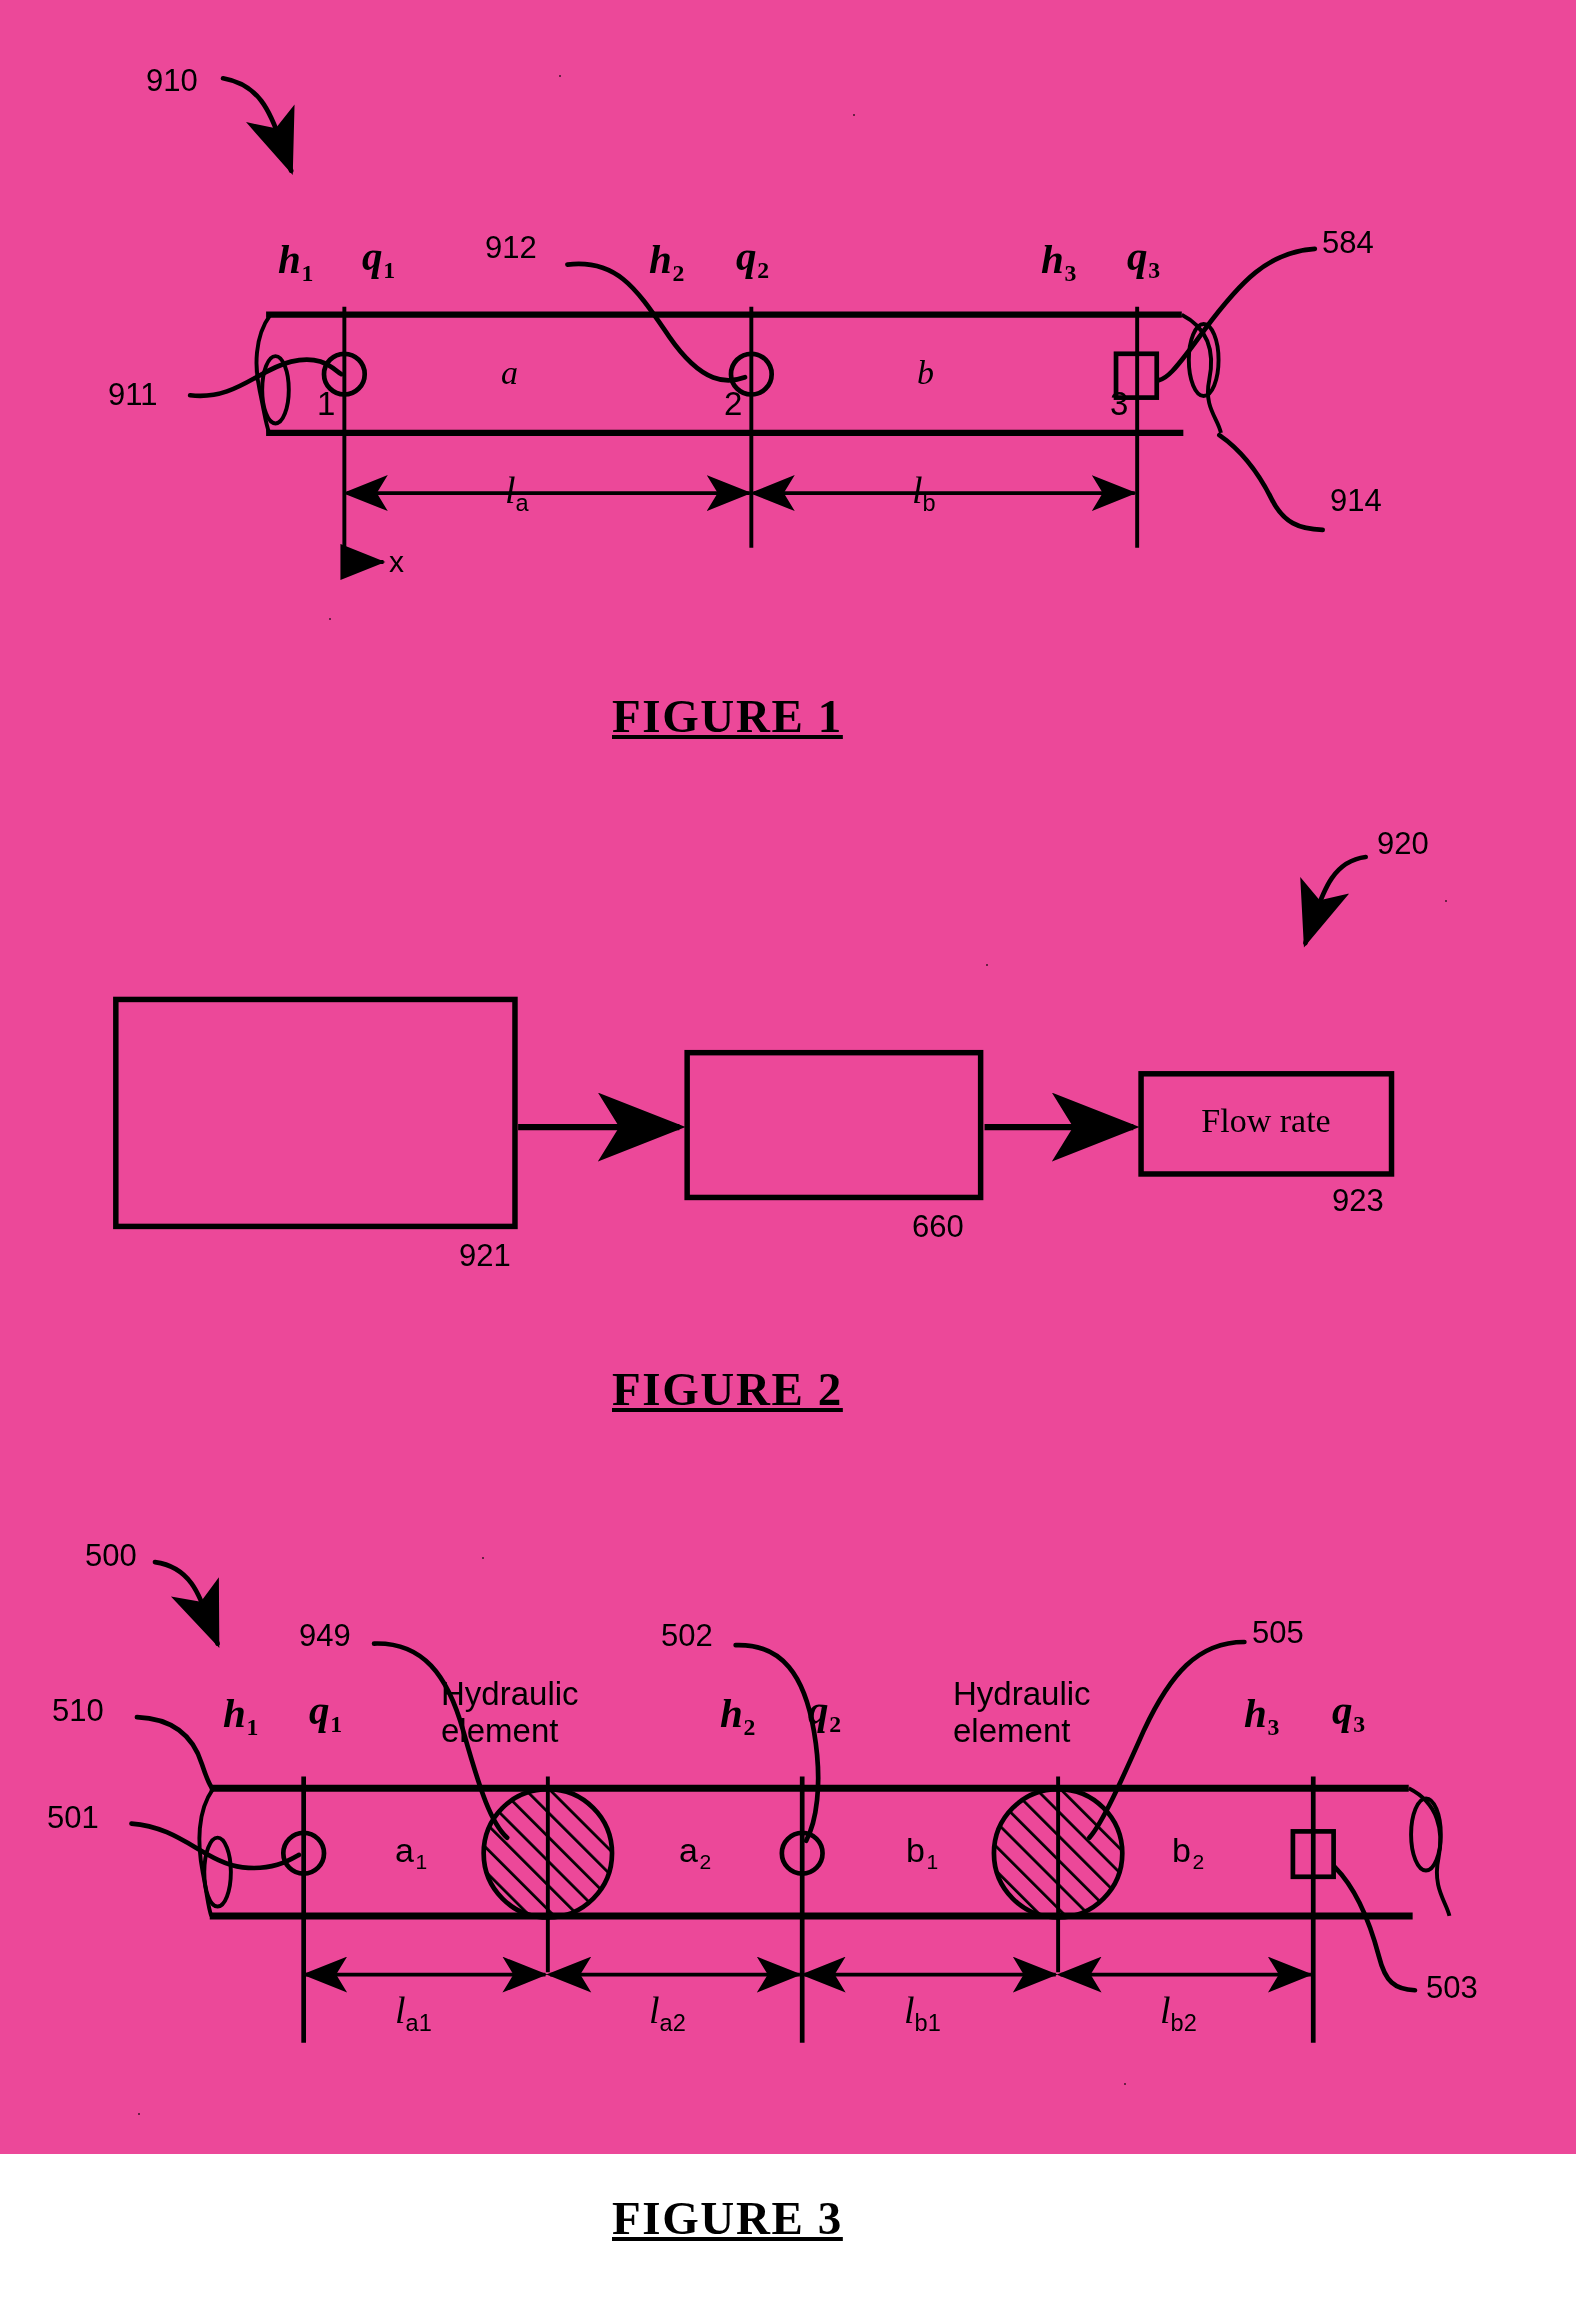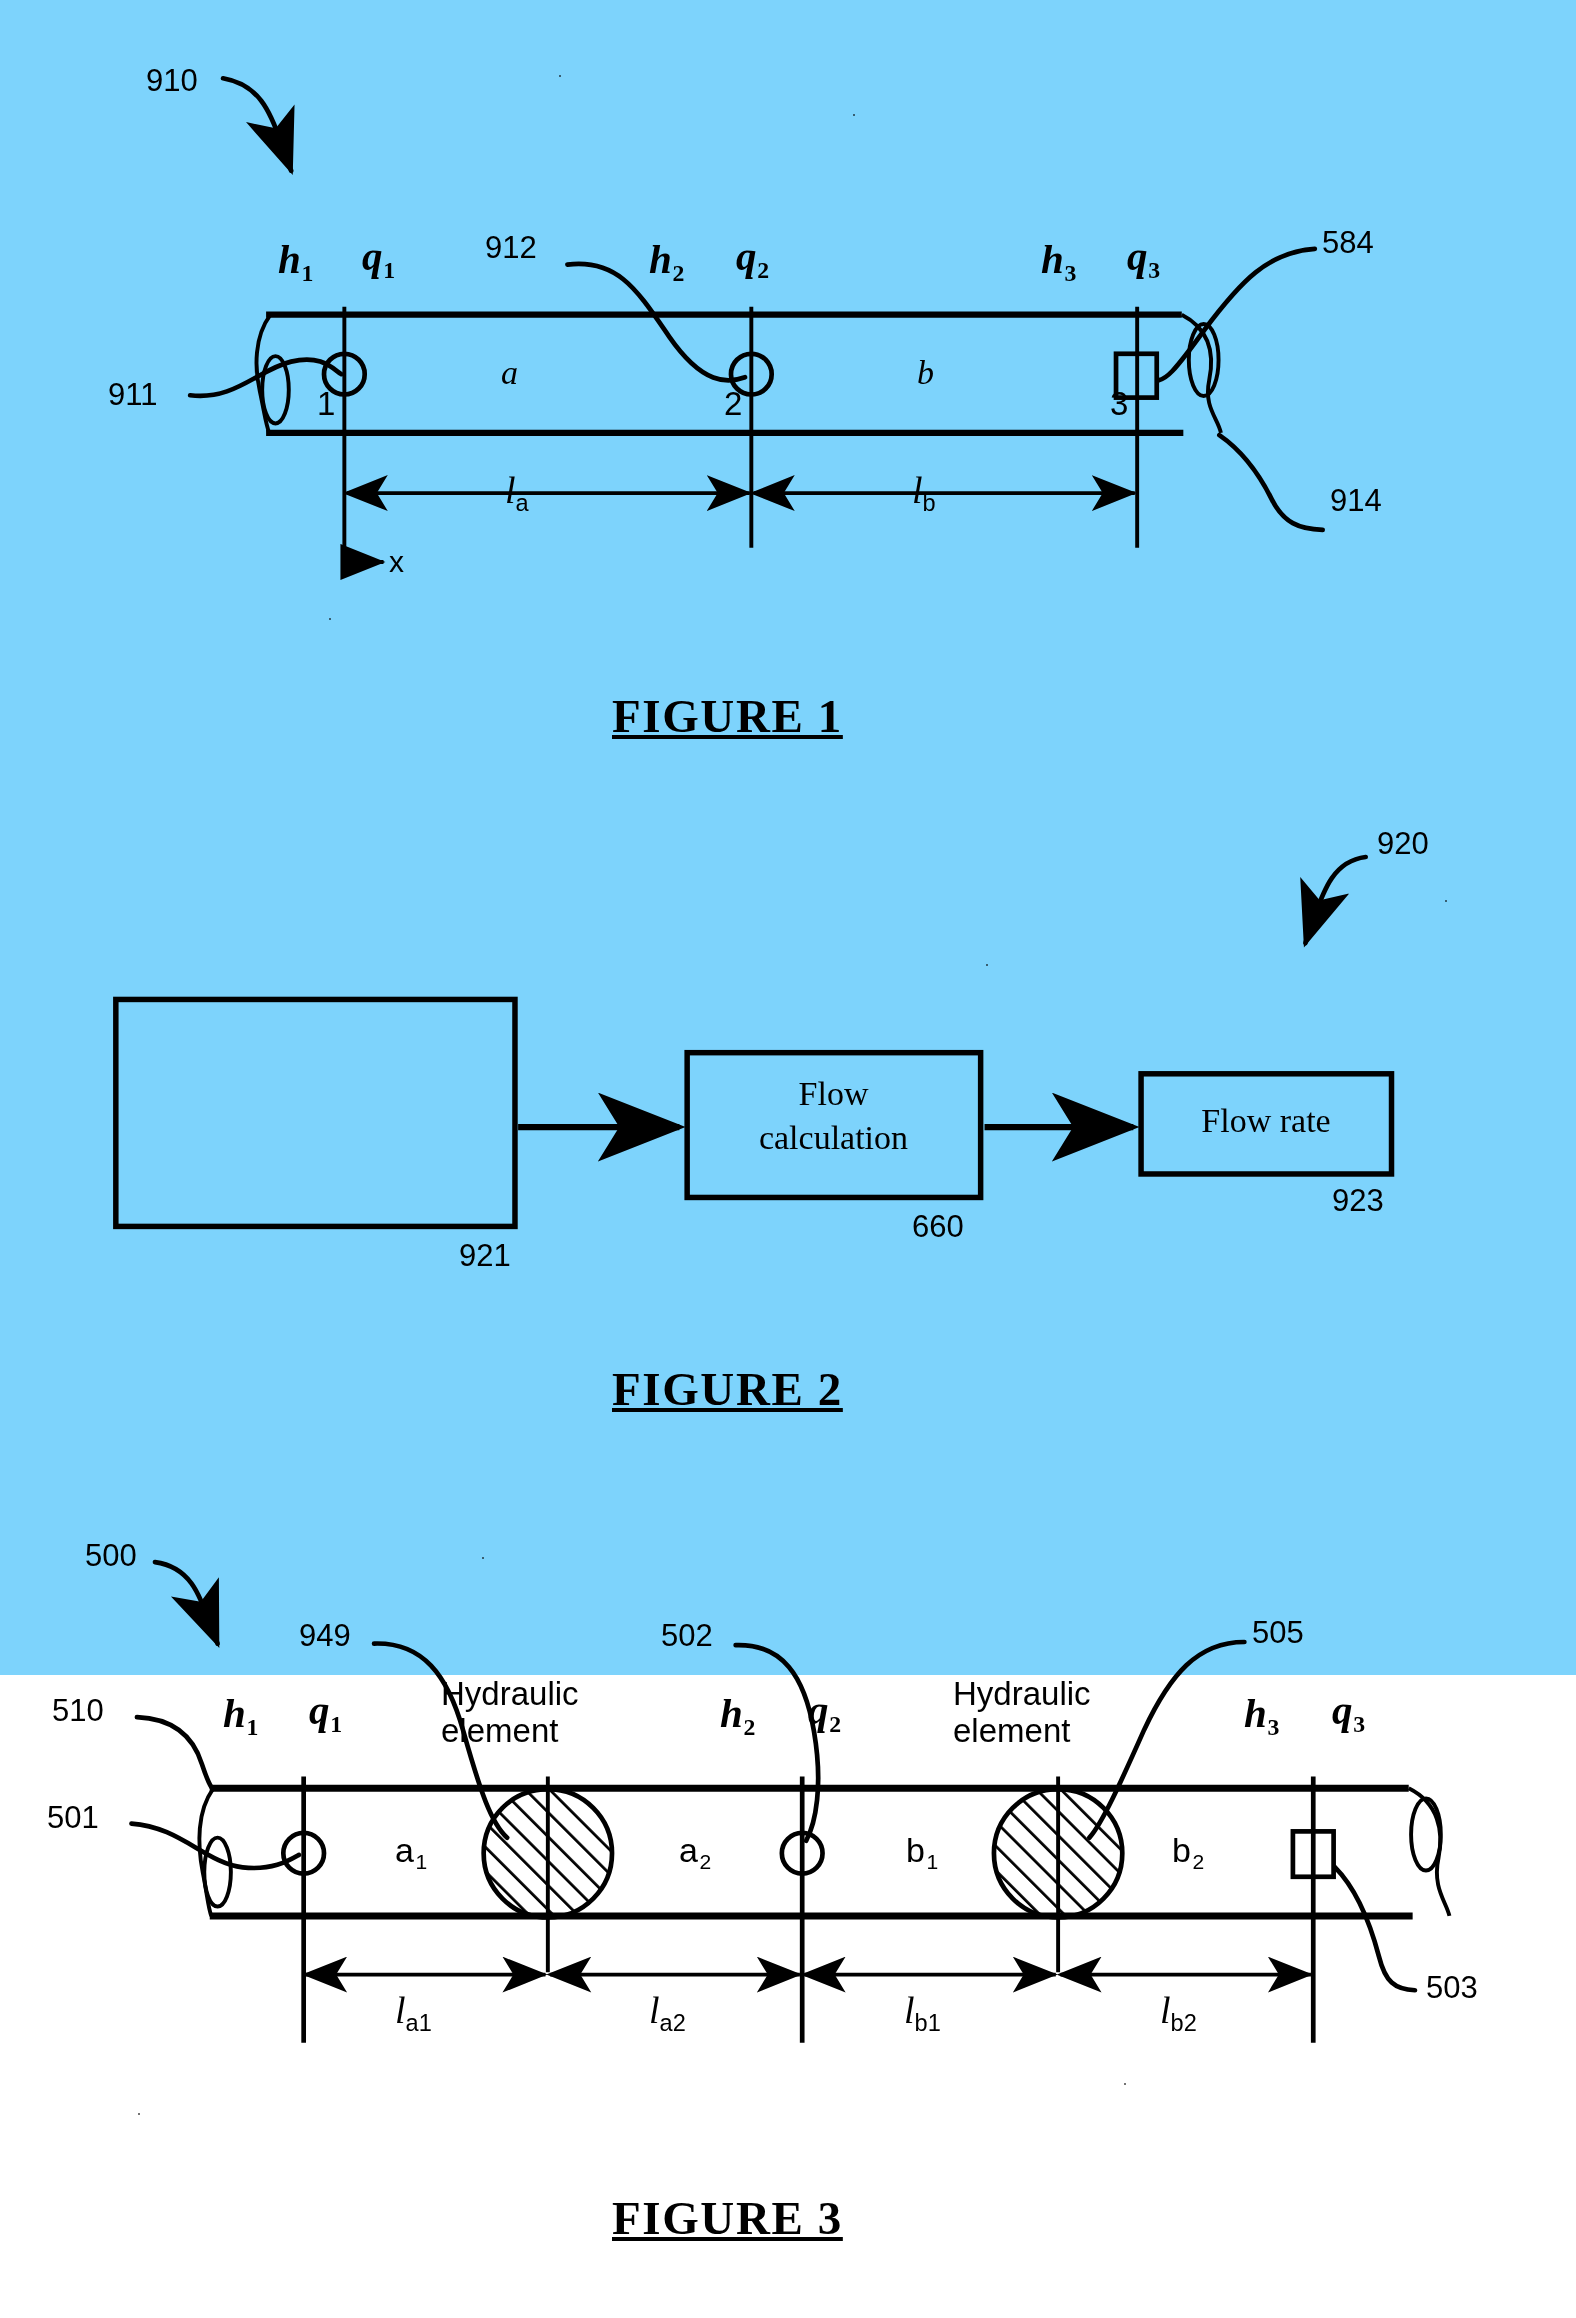--- a/index.html
+++ b/index.html
@@ -12,22 +12,22 @@
     height: 2319px;
     position: relative;
     font-family: "Liberation Sans", sans-serif;
     color: #000;
     overflow: hidden;
   }
   .page {
     position: absolute;
     left: 0; top: 0;
     width: 1577px;
-    height: 1675px;
-    background: #7dd3fc;
+    height: 2154px;
+    background: #ec4899;
   }
   .fig-svg {
     position: absolute;
     left: 0; top: 0;
     width: 1577px;
     height: 2319px;
   }
   
   .fig-caption {
     position: absolute;
@@ -305,22 +305,20 @@
   <div class="dimlab" style="left:912px; top:468px;">
     <span>l</span><sub>b</sub>
   </div>
 
   <div class="xlab" style="left:389px; top:545px;">x</div>
 
   <div class="fig-caption" id="cap1">FIGURE 1</div>
 
   <div class="ref" style="left:1377px; top:826px;">920</div>
 
-  <div class="boxtext" style="left:687px; top:1072px; width:293px;">Flow
-calculation</div>
   <div class="boxtext" style="left:1141px; top:1099px; width:250px;">Flow rate</div>
 
   <div class="ref" style="left:459px; top:1238px;">921</div>
   <div class="ref" style="left:912px; top:1209px;">660</div>
   <div class="ref" style="left:1332px; top:1183px;">923</div>
 
   <div class="fig-caption" id="cap2">FIGURE 2</div>
 
   <div class="ref" style="left:85px; top:1538px;">500</div>
   <div class="ref" style="left:52px; top:1693px;">510</div>

